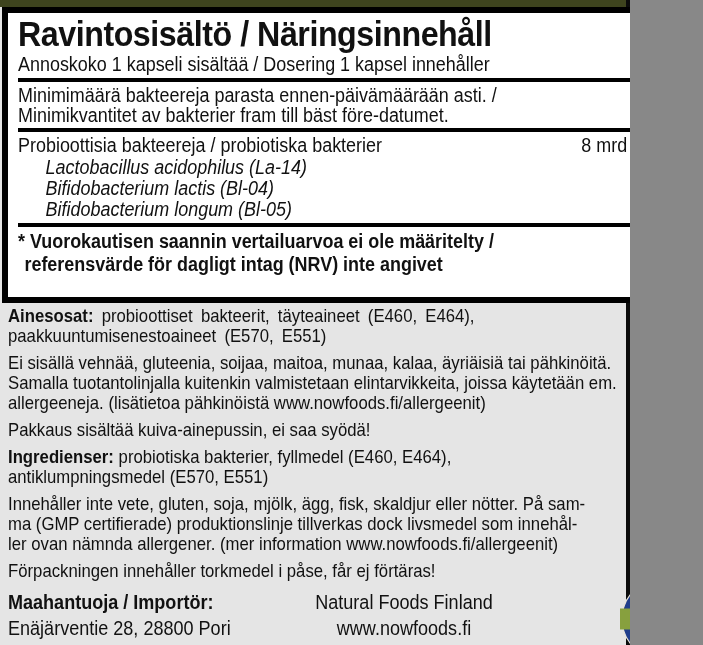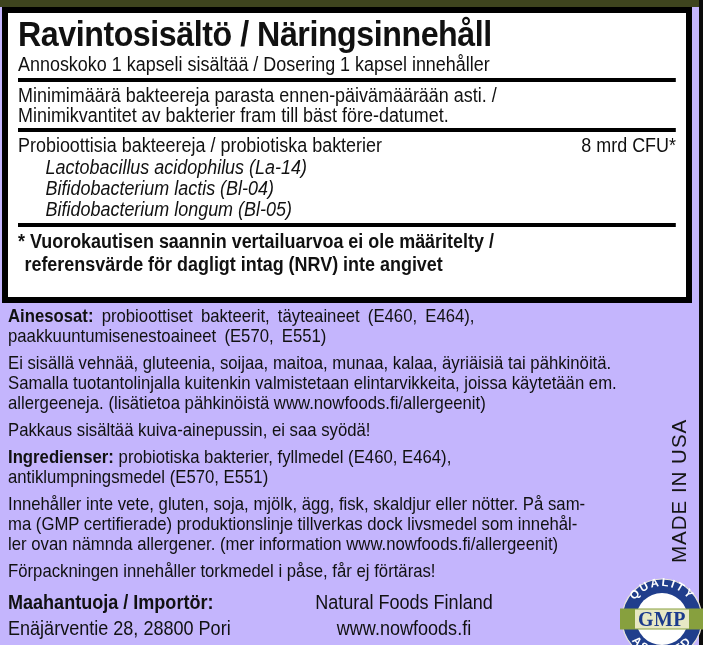--- a/index.html
+++ b/index.html
@@ -1,18 +1,18 @@
 <!DOCTYPE html>
 <html><head>
 <meta charset="utf-8">
 <style>
   html,body{margin:0;padding:0;background:#888;}
   .canvas{
-    position:relative;width:703px;height:645px;overflow:hidden;
-    background:#c4b5fd;
+    position:relative;width:630px;height:645px;overflow:hidden;
+    background:#e5e5e5;
     font-family:"Liberation Sans", sans-serif;
     color:#111;
   }
   .top-strip{position:absolute;left:0;top:0;width:703px;height:7px;background:#3E441E;}
   .right-edge{position:absolute;right:0;top:0;width:4px;height:645px;background:#0B0B0B;}
 
   
   .panel{
     position:absolute;left:2px;top:7px;width:690px;height:296px;
     background:#FFFFFF;border:6px solid #000;box-sizing:border-box;

